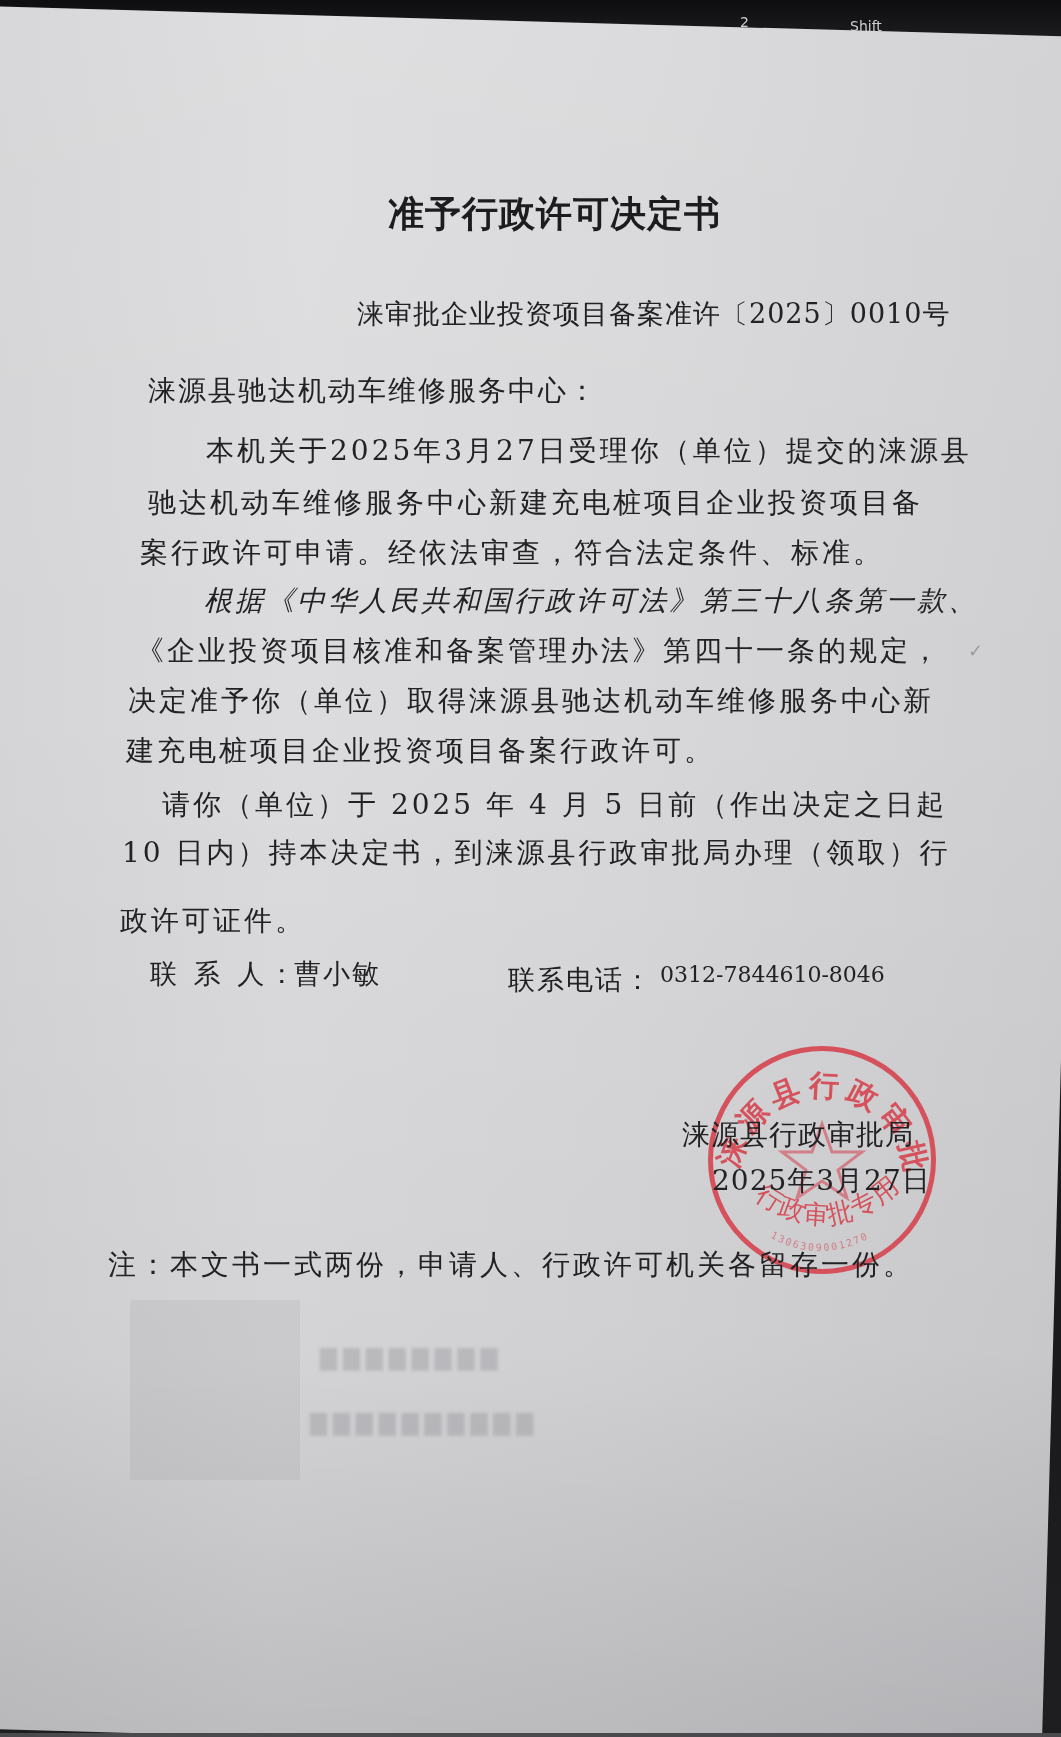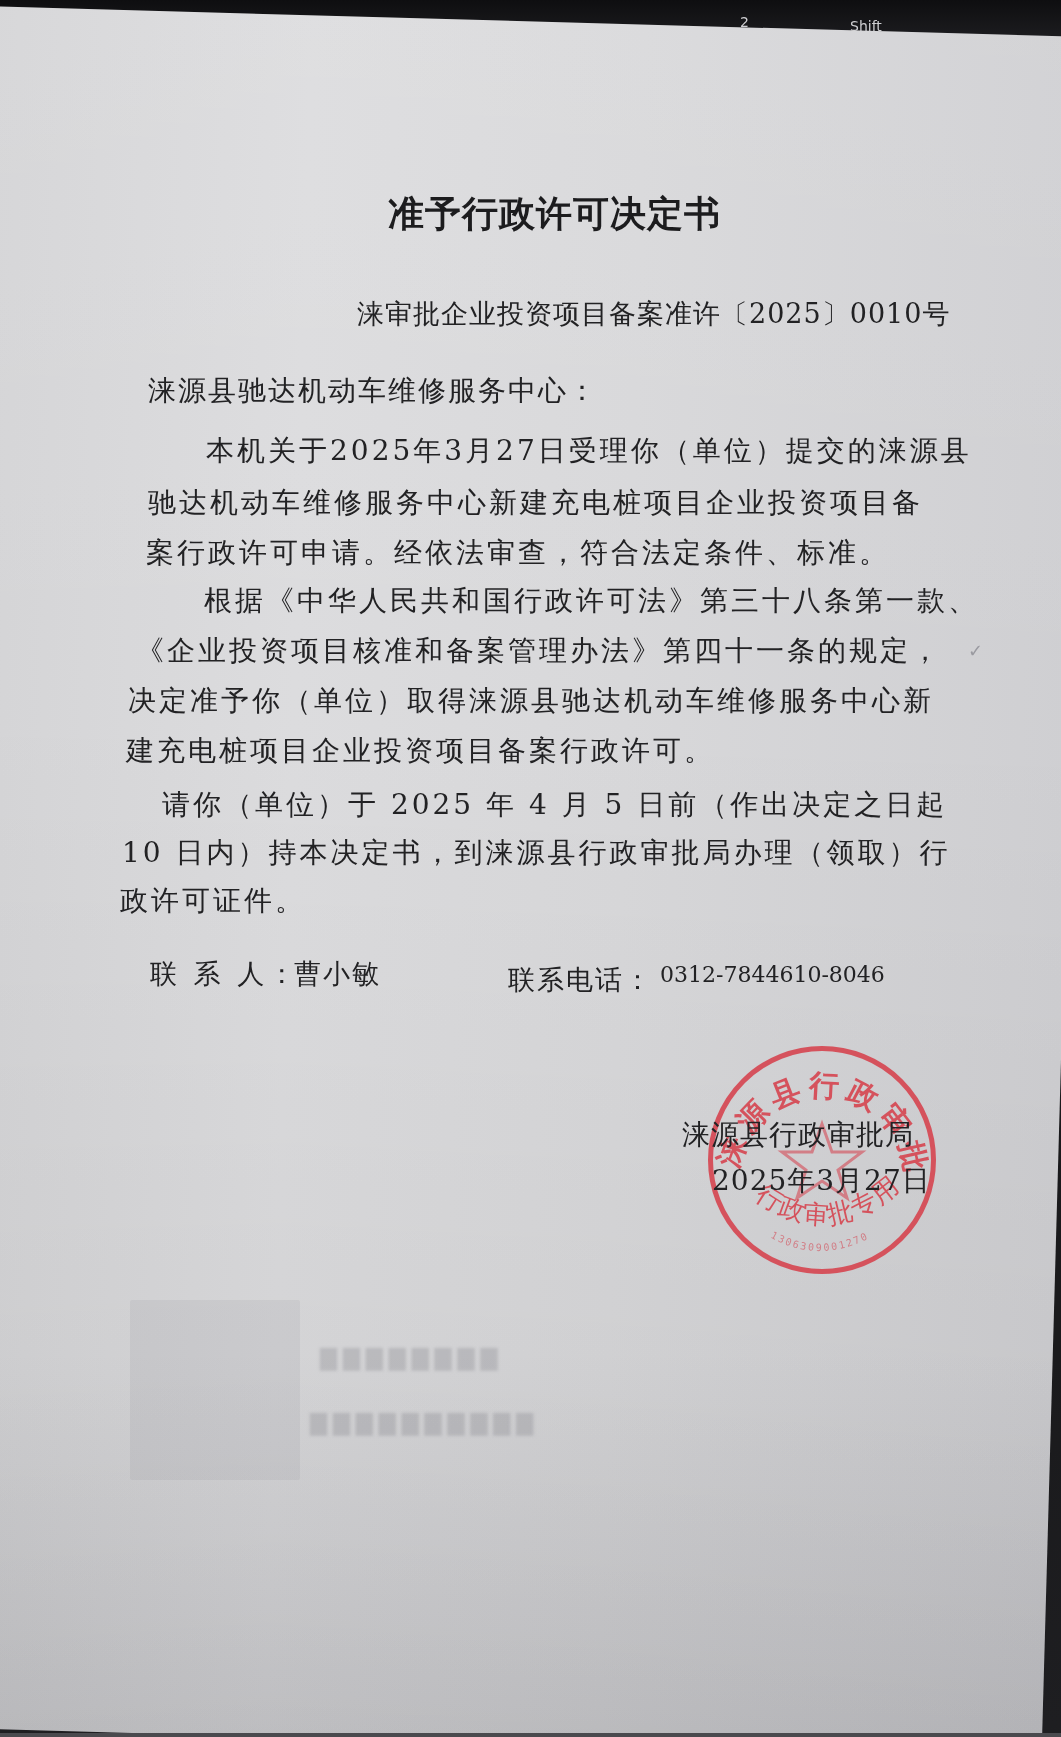--- a/index.html
+++ b/index.html
@@ -77,34 +77,34 @@
 
   <div class="title">准予行政许可决定书</div>
 
   <div class="line docno">涞审批企业投资项目备案准许〔2025〕0010号</div>
 
   <div class="line addressee">涞源县驰达机动车维修服务中心：</div>
 
   <div>
     <div class="line p" style="left:206px;top:432px;text-align:center;">本机关于2025年3月27日受理你（单位）提交的涞源县</div>
     <div class="line p" style="left:148px;top:484px;">驰达机动车维修服务中心新建充电桩项目企业投资项目备</div>
-    <div class="line p" style="left:146px;top:534px;font-family:Liberation Serif, serif;">案行政许可申请。经依法审查，符合法定条件、标准。</div>
+    <div class="line p" style="left:140px;top:534px;font-family:Liberation Serif, serif;">案行政许可申请。经依法审查，符合法定条件、标准。</div>
   </div>
 
   <div>
-    <div class="line p" style="left:204px;top:582px;">根据《中华人民共和国行政许可法》第三十八条第一款、</div>
+    <div class="line p" style="left:204px;top:582px;font-style:italic;">根据《中华人民共和国行政许可法》第三十八条第一款、</div>
     <div class="line p" style="left:136px;top:632px;">《企业投资项目核准和备案管理办法》第四十一条的规定，</div>
     <div class="line p" style="left:128px;top:682px;">决定准予你（单位）取得涞源县驰达机动车维修服务中心新</div>
     <div class="line p" style="left:126px;top:732px;">建充电桩项目企业投资项目备案行政许可。</div>
   </div>
 
   <div>
     <div class="line p" style="left:162px;top:786px;">请你（单位）于 2025 年 4 月 5 日前（作出决定之日起</div>
     <div class="line p" style="left:122px;top:834px;">10 日内）持本决定书，到涞源县行政审批局办理（领取）行</div>
-    <div class="line p" style="left:120px;top:882px;">政许可证件。</div>
+    <div class="line p" style="left:120px;top:902px;">政许可证件。</div>
   </div>
 
   <div>
     <span class="line contact" style="left:150px;top:956px;letter-spacing:4px;">联 系 人：</span>
     <span class="line contact" style="left:294px;top:956px;">曹小敏</span>
     <span class="line contact" style="left:508px;top:962px;font-family:Liberation Mono, monospace;">联系电话：</span>
     <span class="line contact" style="left:660px;top:962px;font-size:22px;letter-spacing:0px;">0312-7844610-8046</span>
   </div>
 
   <div class="tick-mark">✓</div>
@@ -127,16 +127,17 @@
         <textPath href="#ringCode" startOffset="2%">1306309001270</textPath>
       </text>
     </svg>
   </div>
 
   <div>
     <div class="sign" style="left:682px;top:1116px;">涞源县行政审批局</div>
     <div class="sign" style="left:712px;top:1162px;">2025年3月27日</div>
   </div>
 
+  <div class="line" style="left:108px;top:1246px;font-size:28px;letter-spacing:3px;">注：本文书一式两份，申请人、行政许可机关各留存一份。</div>
 
   <div class="bottom-shade"></div>
   <div class="bottom-edge"></div>
 </div>
 
 </body></html>

